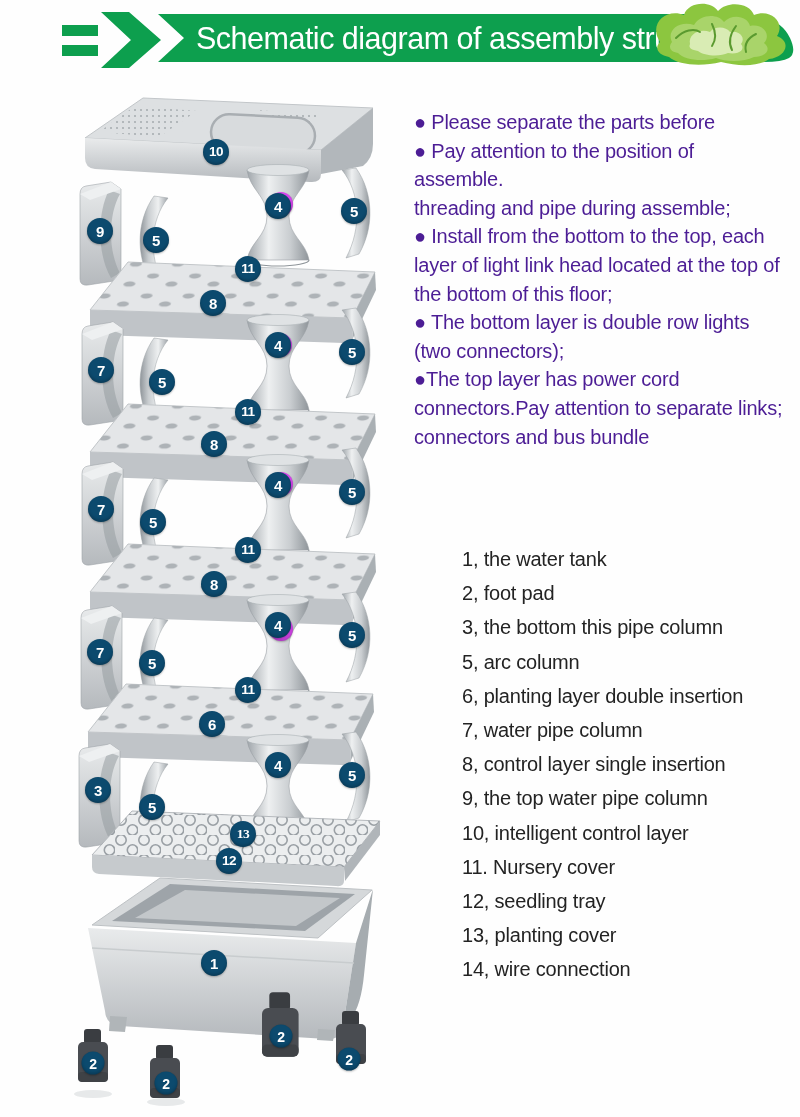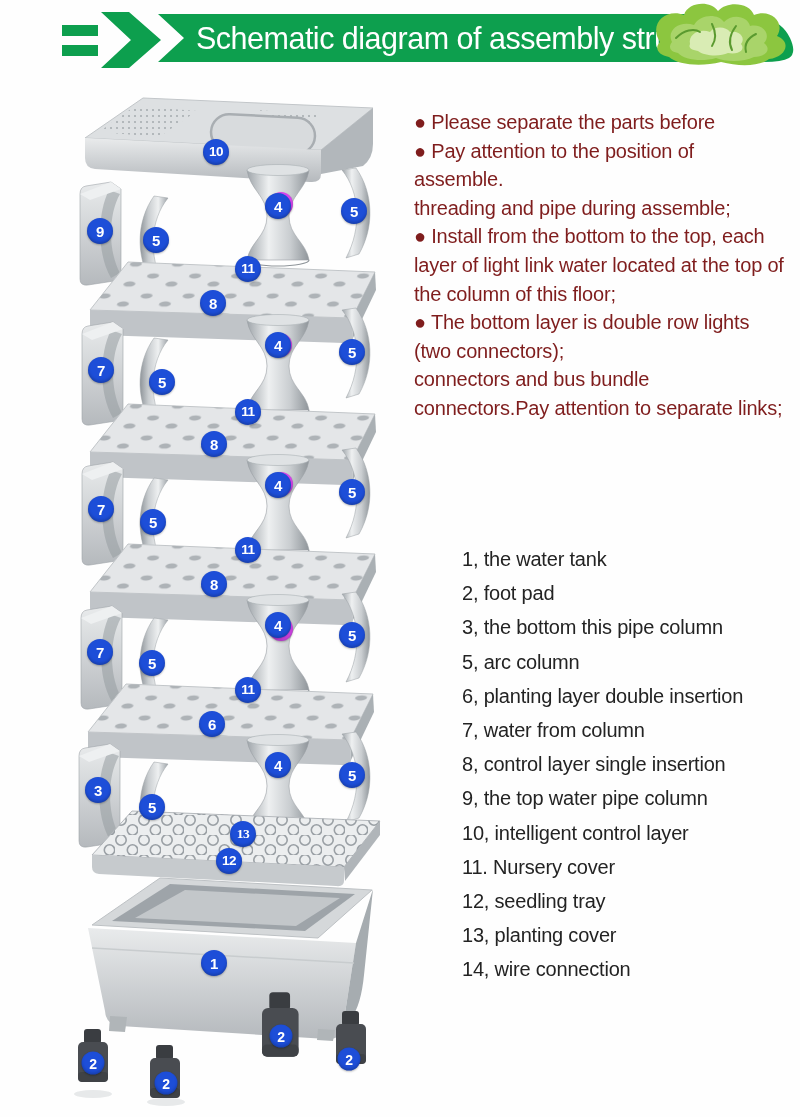--- a/index.html
+++ b/index.html
@@ -5,30 +5,30 @@
   html,body{margin:0;padding:0;background:#ffffff;}
   .page{position:relative;width:800px;height:1117px;background:#fefefe;overflow:hidden;
         font-family:"Liberation Sans",sans-serif;}
   svg{display:block;}
   
   #header-svg{position:absolute;left:0;top:0;}
   
   #diagram-svg{position:absolute;left:0;top:0;pointer-events:none;}
   
   .badge{position:absolute;transform:translate(-50%,-50%);width:26px;height:26px;border-radius:50%;
-         background:#1d4ed8;color:#fff;font-weight:bold;font-size:15px;line-height:1;
+         background:#0c4a6e;color:#fff;font-weight:bold;font-size:15px;line-height:1;
          display:flex;align-items:center;justify-content:center;
          box-shadow:0 1px 2px rgba(0,0,0,.28), inset 0 -2px 3px rgba(0,0,0,.20);
          letter-spacing:-0.5px;}
   .badge.two{font-size:13.5px;}
   .badge.blue{background:#d946ef;width:24px;height:24px;margin-top:40px;}
   .badge.small{width:23px;height:23px;font-size:14px;}
   
   #notes{position:absolute;left:414px;top:108px;width:376px;}
-  .note-line{font-size:20px;line-height:28.6px;color:#7f1d1d;letter-spacing:-0.2px;}
+  .note-line{font-size:20px;line-height:28.6px;color:#4c1d95;letter-spacing:-0.2px;}
   #parts{position:absolute;left:462px;top:542px;width:330px;}
   .part-item{font-size:20px;line-height:34.2px;color:#232323;letter-spacing:-0.2px;white-space:nowrap;}
 </style>
 </head>
 <body>
 
 <div class="page">
 
   <svg id="header-svg" width="800" height="84" viewBox="0 0 800 84">
 
@@ -230,34 +230,35 @@
       <div class="badge small" style="left: 281px; top: 1036px;">2</div>
       <div class="badge small" style="left: 349px; top: 1059px;">2</div>
     </div>
 
   <div id="notes">
       <div class="note-line">● Please separate the parts before</div>
       <div class="note-line">● Pay attention to the position of</div>
       <div class="note-line">assemble.</div>
       <div class="note-line">threading and pipe during assemble;</div>
       <div class="note-line">● Install from the bottom to the top, each</div>
-      <div class="note-line">layer of light link water located at the top of</div>
-      <div class="note-line">the column of this floor;</div>
+      <div class="note-line">layer of light link head located at the top of</div>
+      <div class="note-line">the bottom of this floor;</div>
       <div class="note-line">● The bottom layer is double row lights</div>
       <div class="note-line">(two connectors);</div>
+      <div class="note-line">●The top layer has power cord</div>
+      <div class="note-line">connectors.Pay attention to separate links;</div>
       <div class="note-line">connectors and bus bundle</div>
-      <div class="note-line">connectors.Pay attention to separate links;</div>
     </div>
   <div id="parts">
       <div class="part-item">1, the water tank</div>
       <div class="part-item">2, foot pad</div>
       <div class="part-item">3, the bottom this pipe column</div>
       <div class="part-item">5, arc column</div>
       <div class="part-item">6, planting layer double insertion</div>
-      <div class="part-item">7, water from column</div>
+      <div class="part-item">7, water pipe column</div>
       <div class="part-item">8, control layer single insertion</div>
       <div class="part-item">9, the top water pipe column</div>
       <div class="part-item">10, intelligent control layer</div>
       <div class="part-item">11. Nursery cover</div>
       <div class="part-item">12, seedling tray</div>
       <div class="part-item">13, planting cover</div>
       <div class="part-item">14, wire connection</div>
     </div>
 
 </div>

